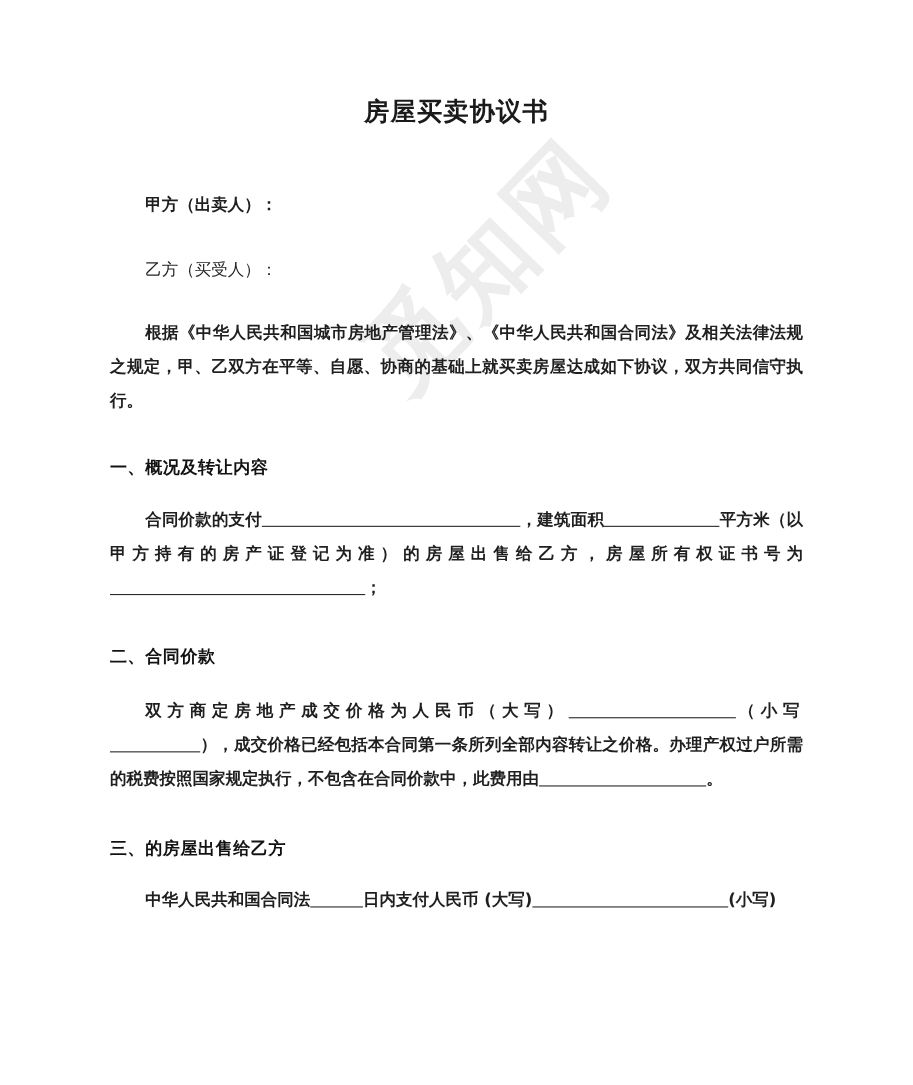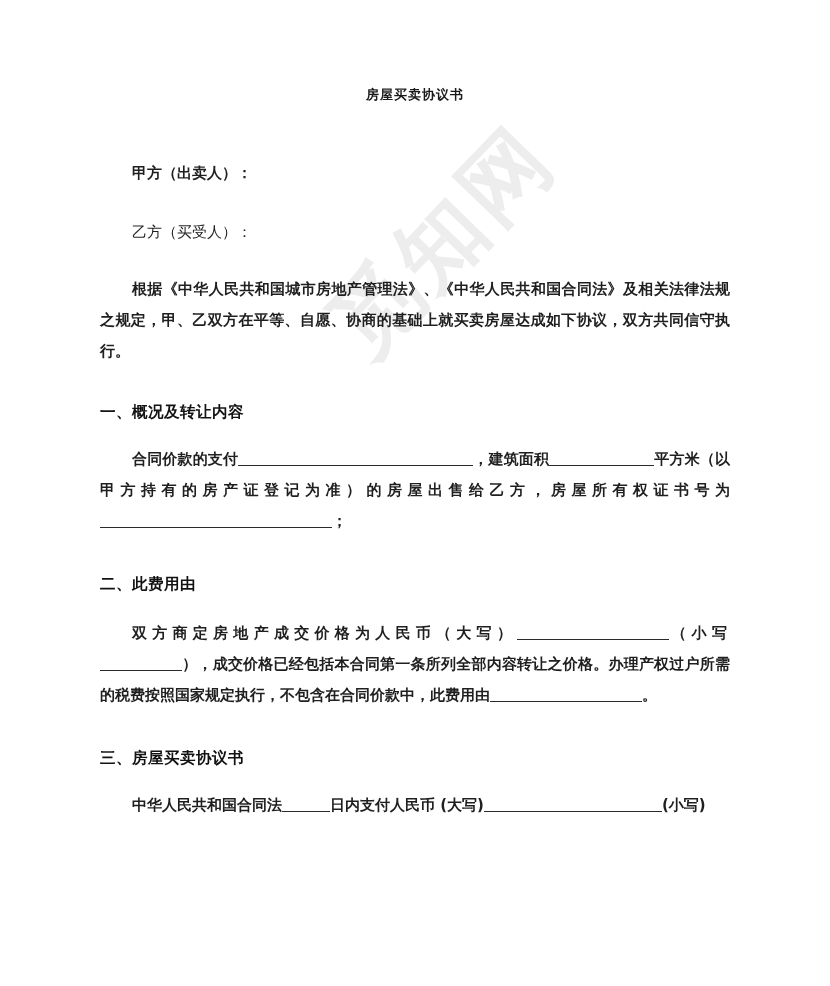--- a/index.html
+++ b/index.html
@@ -47,21 +47,21 @@
   
   .content {
     position: relative;
     z-index: 1;
     padding: 0 100px;
     box-sizing: border-box;
   }
 
   .doc-title {
     text-align: center;
-    font-size: 13px;
+    font-size: 23px;
     font-weight: 700;
     color: #1a1a1a;
     letter-spacing: 1px;
     margin: 0;
     padding-top: 86px;
     padding-bottom: 0;
   }
 
   .party-line {
     font-size: 15px;
@@ -136,22 +136,22 @@
     <p class="party-line first">甲方（出卖人）：</p>
 
     <p class="party-line second">乙方（买受人）：</p>
 
     <p class="body-para para-gap-1">根据《中华人民共和国城市房地产管理法》、《中华人民共和国合同法》及相关法律法规之规定，甲、乙双方在平等、自愿、协商的基础上就买卖房屋达成如下协议，双方共同信守执行。</p>
 
     <h2 class="section-head head-gap-1">一、概况及转让内容</h2>
 
     <p class="body-para para-gap-2"><span>合同价款的支付</span><span class="blank blank-addr"></span><span>，建筑面积</span><span class="blank blank-sm"></span><span>平方米（以甲方持有的房产证登记为准）的房屋出售给乙方，房屋所有权证书号为</span><span class="blank blank-xl"></span><span>；</span></p>
 
-    <h2 class="section-head head-gap-2">二、此费用由</h2>
+    <h2 class="section-head head-gap-2">二、合同价款</h2>
 
     <p class="body-para para-gap-3"><span class="spread-line">双方商定房地产成交价格为人民币（大写）</span><span class="blank blank-md"></span><span class="spread-line">（小写</span><span class="blank blank-xs"></span><span>），成交价格已经包括本合同第一条所列全部内容转让之价格。办理产权过户所需的税费按照国家规定执行，不包含在合同价款中，此费用由</span><span class="blank blank-md"></span><span>。</span></p>
 
-    <h2 class="section-head head-gap-3">三、房屋买卖协议书</h2>
+    <h2 class="section-head head-gap-3">三、的房屋出售给乙方</h2>
 
     <p class="body-para para-gap-4"><span>中华人民共和国合同法</span><span class="blank blank-tiny"></span><span>日内支付人民币 (大写)</span><span class="blank blank-lg"></span><span>(小写)</span></p>
 
   </div>
 </div>
 
 </body></html>

